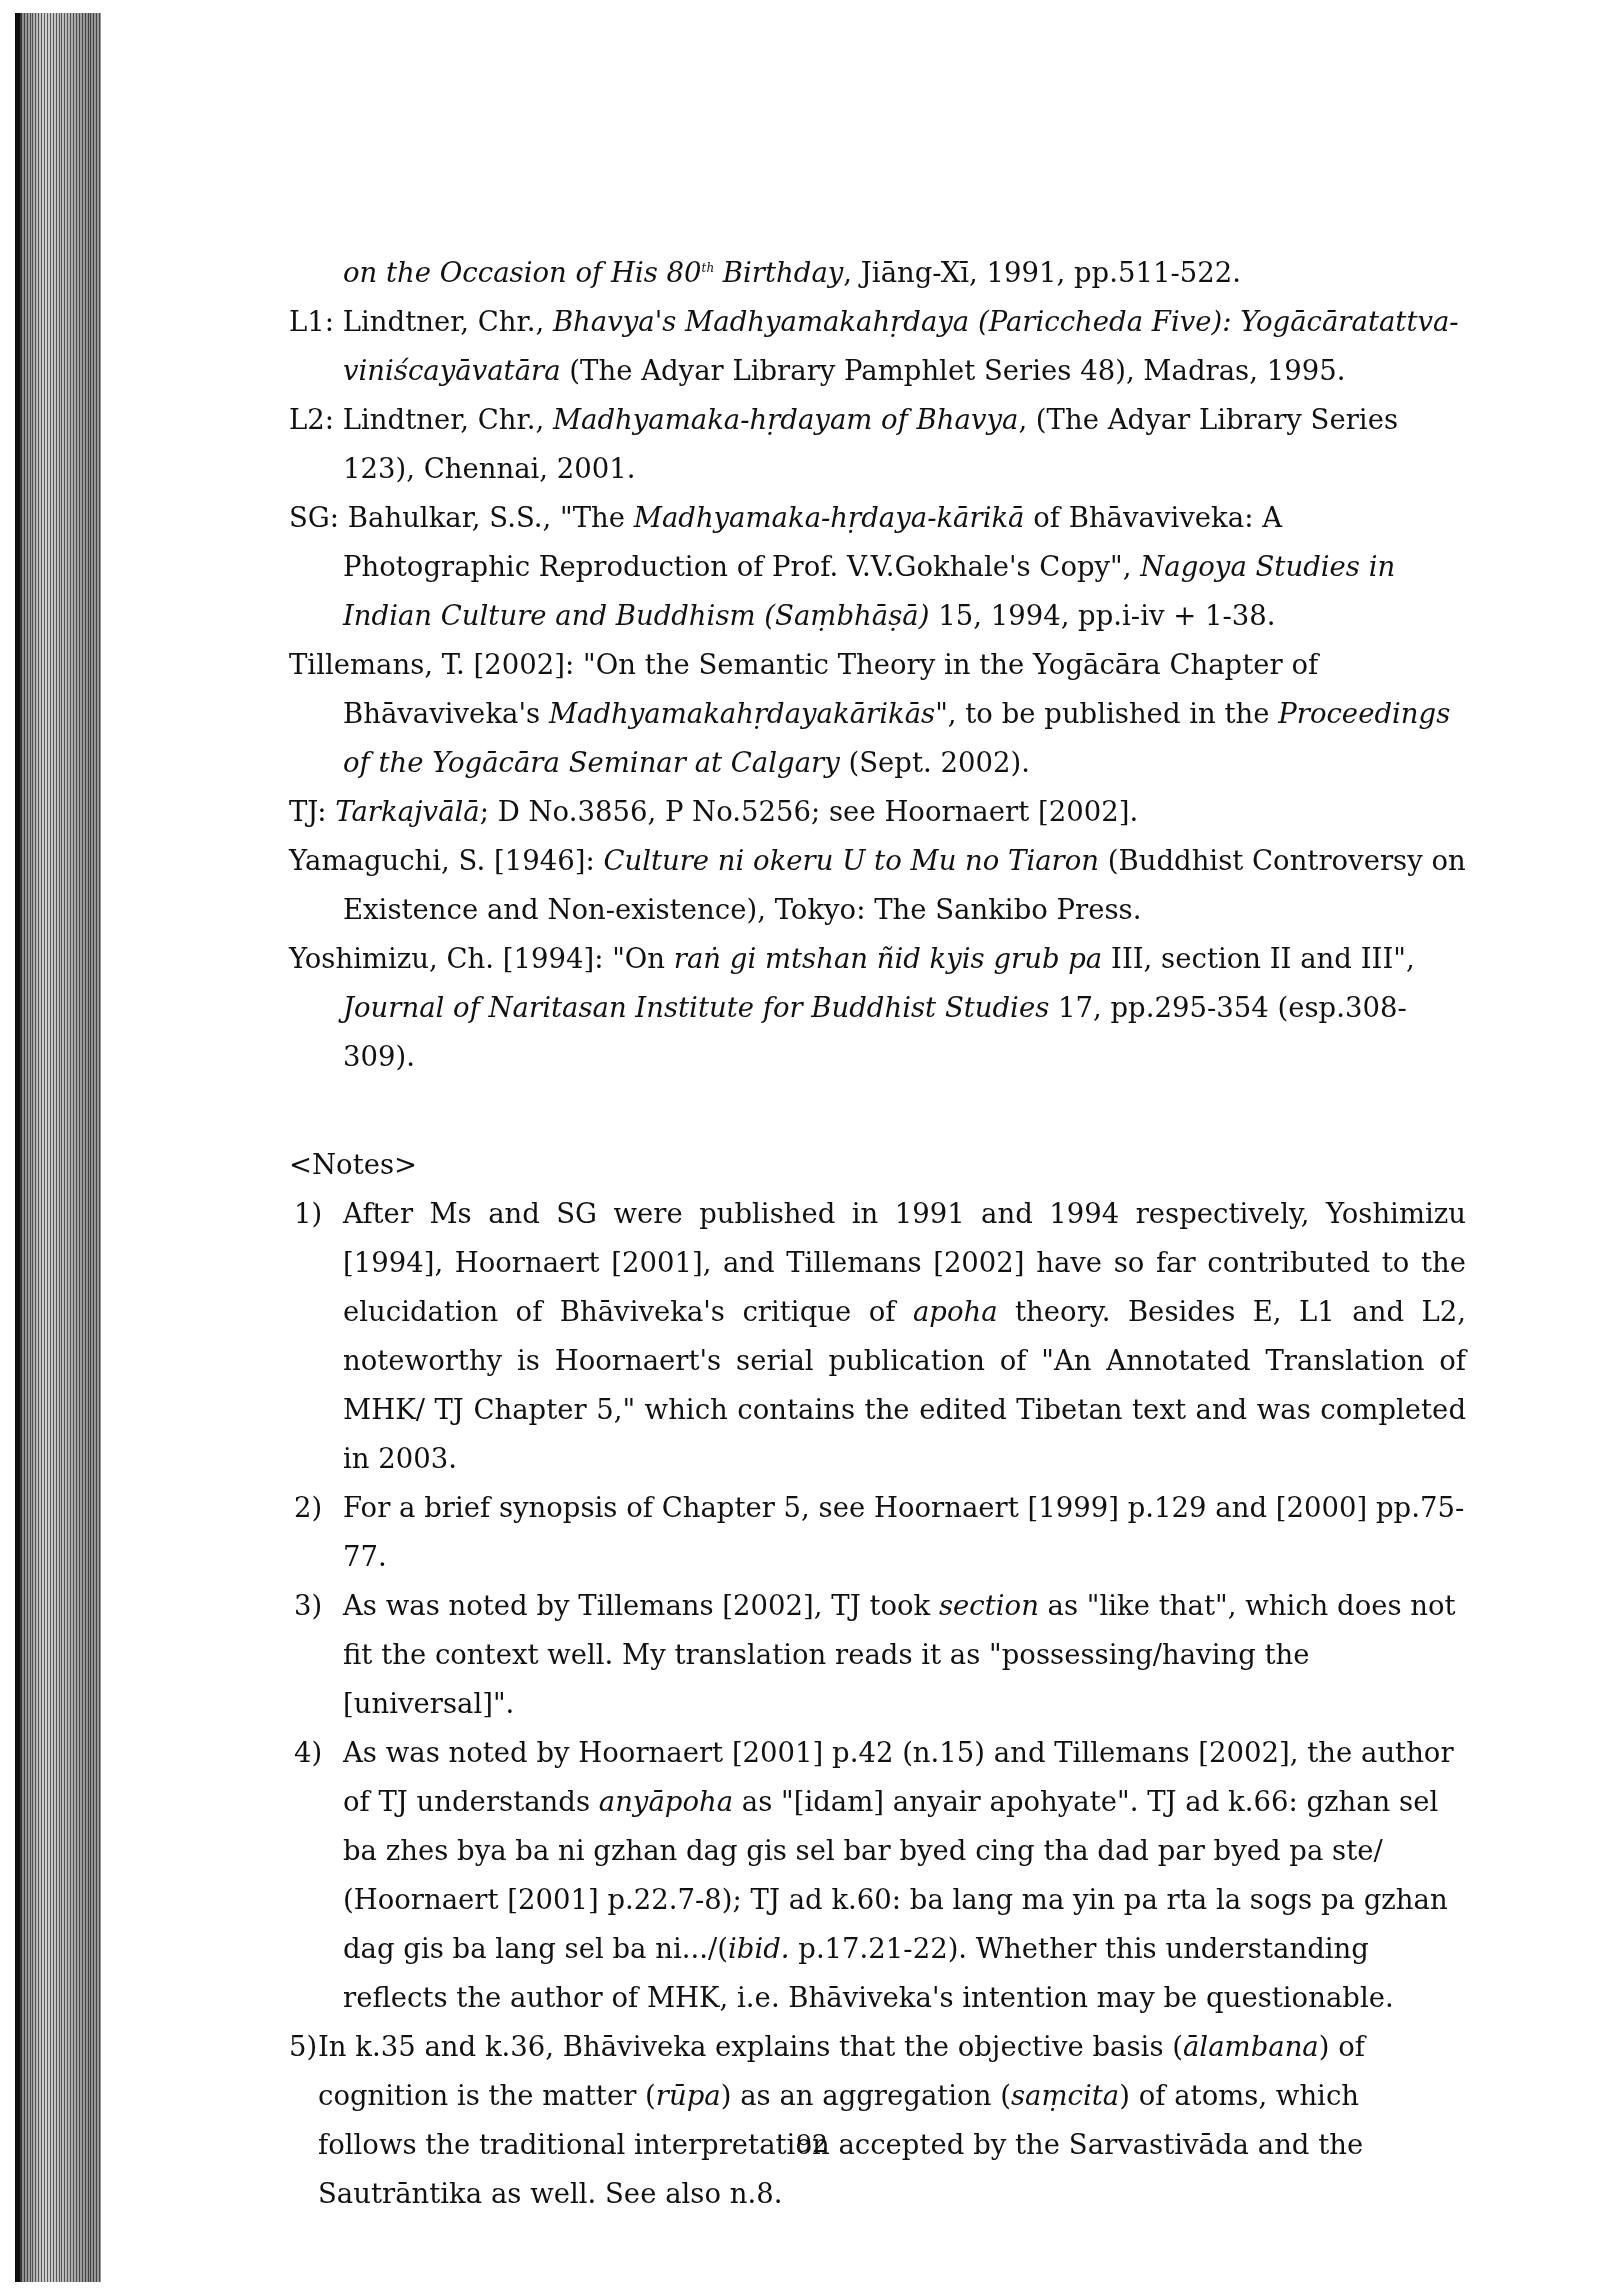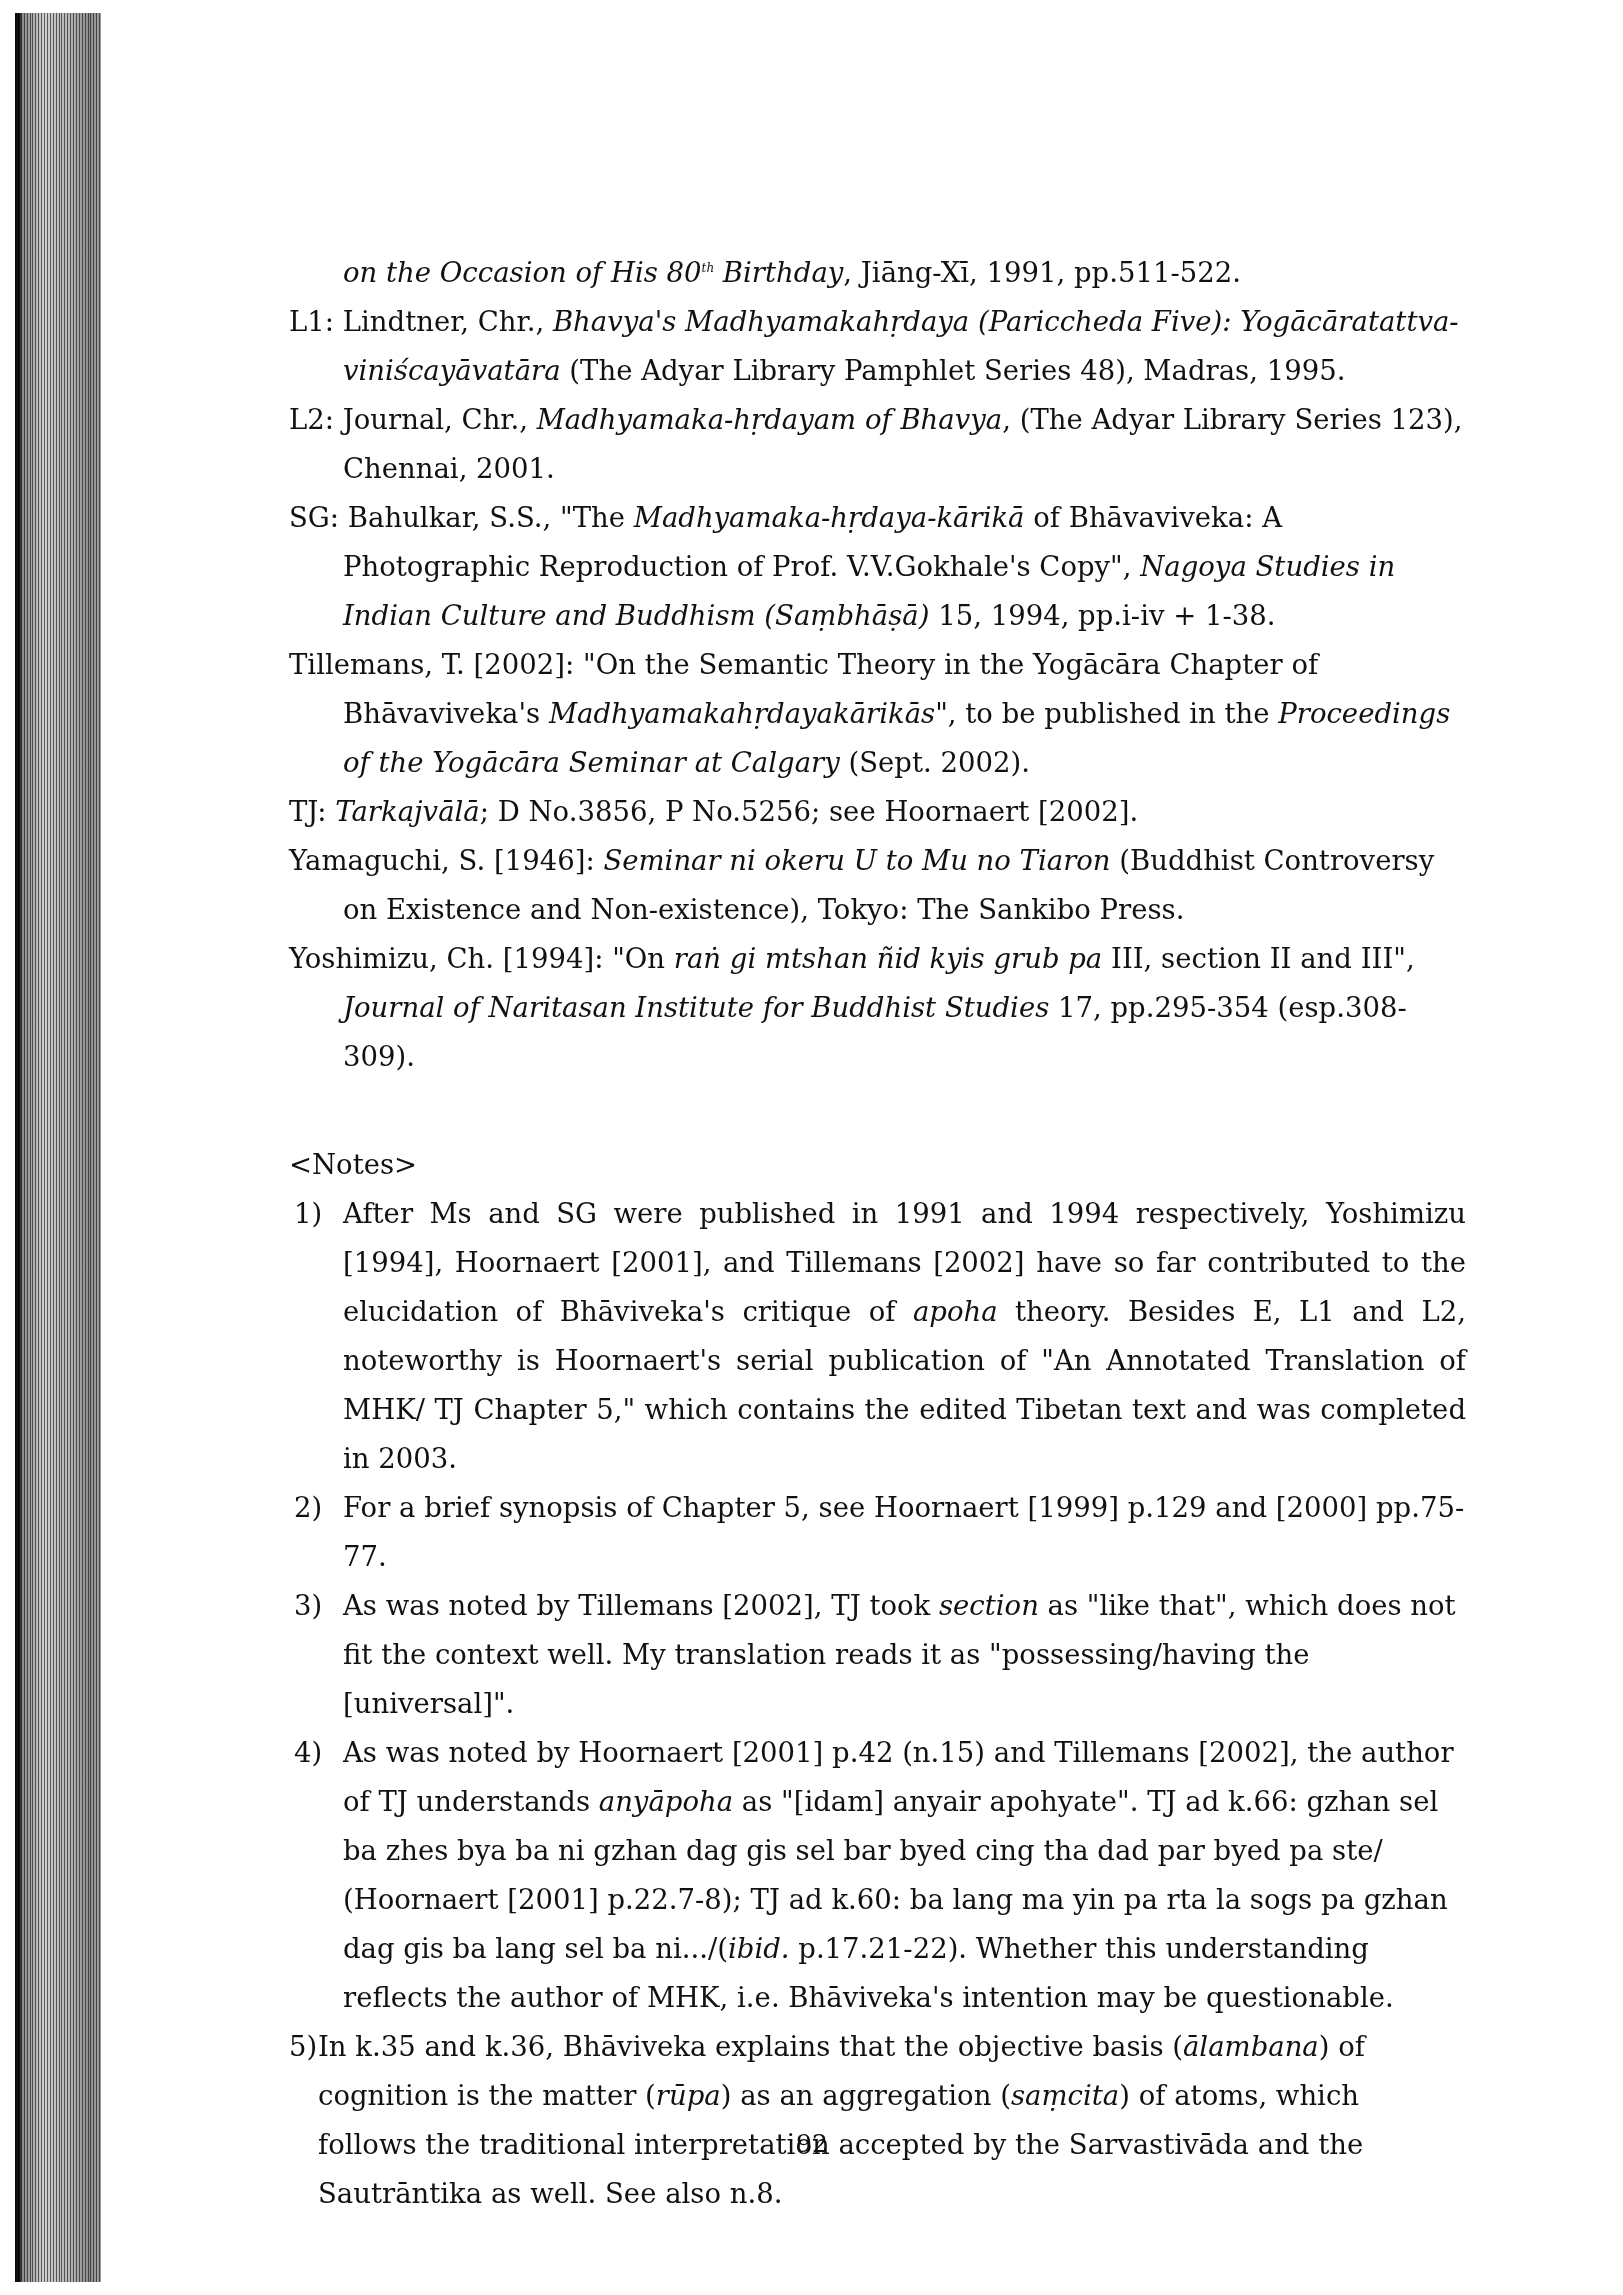--- a/index.html
+++ b/index.html
@@ -35,25 +35,25 @@
 </style>
 </head>
 <body>
 
 <div class="binding"></div>
 
 <div class="page">
   <div>
     <p class="ref cont"><i>on the Occasion of His 80</i><sup style="font-style: italic;">th</sup><i> Birthday</i><span>, Jiāng-Xī, 1991, pp.511-522.</span></p>
     <p class="ref"><span>L1: Lindtner, Chr., </span><i>Bhavya's Madhyamakahṛdaya (Pariccheda Five): Yogācāratattva-viniścayāvatāra</i><span> (The Adyar Library Pamphlet Series 48), Madras, 1995.</span></p>
-    <p class="ref"><span>L2: Journal, Chr., </span><i>Madhyamaka-hṛdayam of Bhavya</i><span>, (The Adyar Library Series 123), Chennai, 2001.</span></p>
+    <p class="ref"><span>L2: Lindtner, Chr., </span><i>Madhyamaka-hṛdayam of Bhavya</i><span>, (The Adyar Library Series 123), Chennai, 2001.</span></p>
     <p class="ref"><span>SG: Bahulkar, S.S., "The </span><i>Madhyamaka-hṛdaya-kārikā</i><span> of Bhāvaviveka: A Photographic Reproduction of Prof. V.V.Gokhale's Copy", </span><i>Nagoya Studies in Indian Culture and Buddhism (Saṃbhāṣā)</i><span> 15, 1994, pp.i-iv + 1-38.</span></p>
     <p class="ref"><span>Tillemans, T. [2002]: "On the Semantic Theory in the Yogācāra Chapter of Bhāvaviveka's </span><i>Madhyamakahṛdayakārikās</i><span>", to be published in the </span><i>Proceedings of the Yogācāra Seminar at Calgary</i><span> (Sept. 2002).</span></p>
     <p class="ref"><span>TJ: </span><i>Tarkajvālā</i><span>; D No.3856, P No.5256; see Hoornaert [2002].</span></p>
-    <p class="ref"><span>Yamaguchi, S. [1946]: </span><i>Seminar ni okeru U to Mu no Tiaron</i><span> (Buddhist Controversy on Existence and Non-existence), Tokyo: The Sankibo Press.</span></p>
+    <p class="ref"><span>Yamaguchi, S. [1946]: </span><i>Culture ni okeru U to Mu no Tiaron</i><span> (Buddhist Controversy on Existence and Non-existence), Tokyo: The Sankibo Press.</span></p>
     <p class="ref"><span>Yoshimizu, Ch. [1994]: "On </span><i>raṅ gi mtshan ñid kyis grub pa</i><span> III, section II and III", </span><i>Journal of Naritasan Institute for Buddhist Studies</i><span> 17, pp.295-354 (esp.308-309).</span></p>
   </div>
 
   <p class="notes-head">&lt;Notes&gt;</p>
 
   <div>
     <p class="note n1"><span class="num">1)</span><span class="body"><span>After Ms and SG were published in 1991 and 1994 respectively, Yoshimizu [1994], Hoornaert [2001], and Tillemans [2002] have so far contributed to the elucidation of Bhāviveka's critique of </span><i>apoha</i><span> theory.  Besides E, L1 and L2, noteworthy is Hoornaert's serial publication of "An Annotated Translation of MHK/ TJ Chapter 5," which contains the edited Tibetan text and was completed in 2003.</span></span></p>
     <p class="note"><span class="num">2)</span><span class="body"><span>For a brief synopsis of Chapter 5, see Hoornaert [1999] p.129 and [2000] pp.75-77.</span></span></p>
     <p class="note"><span class="num">3)</span><span class="body"><span>As was noted by Tillemans [2002], TJ took </span><i>section</i><span> as "like that", which does not fit the context well. My translation reads it as "possessing/having the [universal]".</span></span></p>
     <p class="note"><span class="num">4)</span><span class="body"><span>As was noted by Hoornaert [2001] p.42 (n.15) and Tillemans [2002], the author of TJ understands </span><i>anyāpoha</i><span> as "[idam] anyair apohyate". TJ ad k.66: gzhan sel ba zhes bya ba ni gzhan dag gis sel bar byed cing tha dad par byed pa ste/ (Hoornaert [2001] p.22.7-8); TJ ad k.60: ba lang ma yin pa rta la sogs pa gzhan dag gis ba lang sel ba ni.../(</span><i>ibid.</i><span> p.17.21-22).  Whether this understanding reflects the author of MHK, i.e. Bhāviveka's intention may be questionable.</span></span></p>

